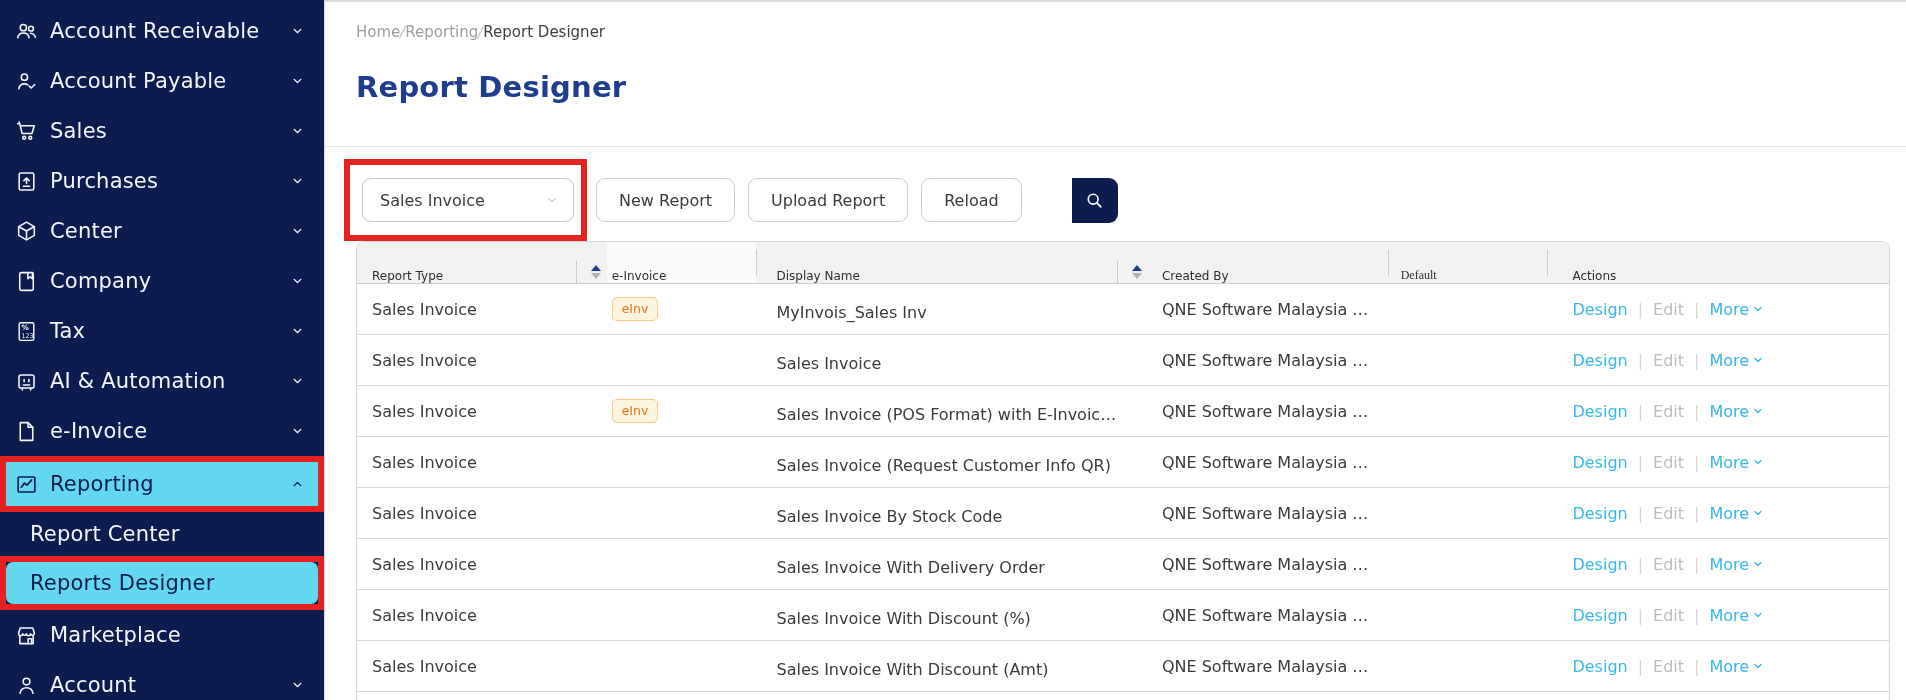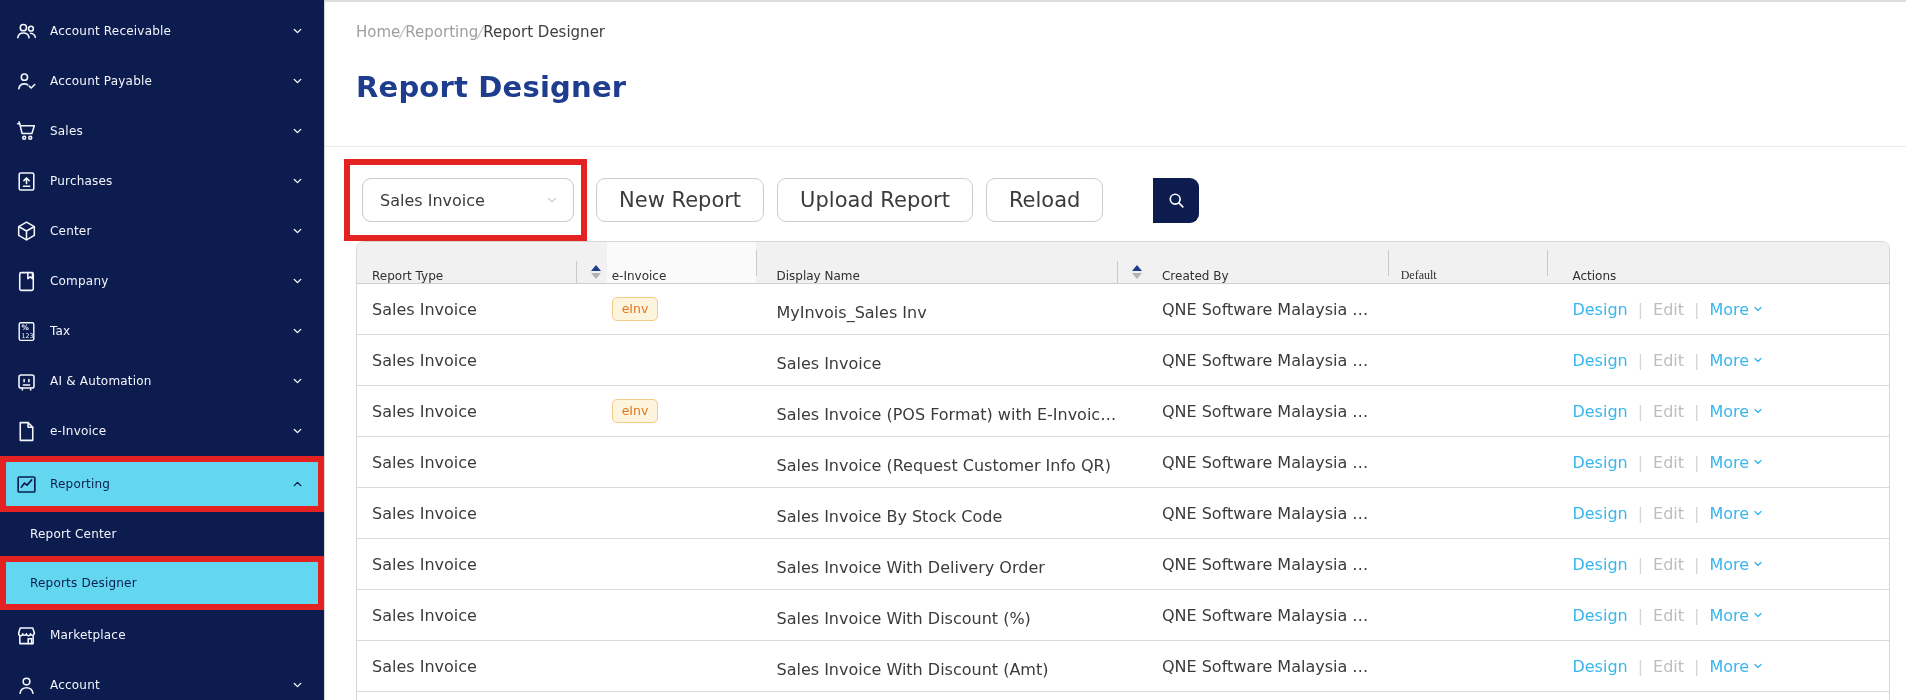--- a/index.html
+++ b/index.html
@@ -8,28 +8,28 @@
   .app { width:1906px; height:700px; display:flex; }
 
   
   .sidebar { width:325px; flex:0 0 325px; background:var(--navy,#0c1c4f); color:#fff;
     padding-top:6px; height:700px; overflow:hidden; border-right:1px solid #d8d8d8; }
   .side-item { height:50px; display:flex; align-items:center; padding-left:13px;
     position:relative; cursor:pointer; color:#f4f6fb; }
   .side-item .side-icon { width:26px; height:26px; flex:0 0 26px; display:flex;
     align-items:center; justify-content:center; margin-right:11px; }
   .side-item .side-icon svg { width:25px; height:25px; }
-  .side-label { font-size:12px; letter-spacing:.2px; white-space:nowrap; }
+  .side-label { font-size:21px; letter-spacing:.2px; white-space:nowrap; }
   .side-chev { position:absolute; right:20px; top:50%; transform:translateY(-50%); display:flex; }
   .side-chev svg { width:13px; height:13px; }
   .side-item.sub { padding-left:30px; height:44px; }
   .red-frame { border:6px solid var(--red,#e52222); }
   .red-frame .side-item { height:44px; padding-left:7px; background:var(--cyan,#63d6f0);
     color:var(--navy,#0c1c4f); }
-  .red-frame .side-item.sub { height:42px; padding-left:24px; }
+  .red-frame .side-item.sub { height:42px; padding-left:24px;border-radius:7px; }
   .red-frame .side-chev { right:14px; }
 
   
   .content { flex:1; background:#fff; border-top:2px solid #dcdcdc; position:relative; overflow:hidden; }
   .breadcrumb { padding:20px 0 0 31px; display:flex; align-items:center; 
     font-size:15px; color:#9e9e9e; height:40px; }
   .breadcrumb .sep { color:#bdbdbd; font-style:normal; transform:skewX(-12deg); }
   .breadcrumb .current { color:#3f3f3f; }
   .page-title { margin:26px 0 0 31px; font-size:29px; font-weight:bold;
     color:var(--title-navy,#1e3d8f); line-height:38px; letter-spacing:.2px; }
@@ -37,21 +37,21 @@
 
   
   .toolbar { margin:12px 0 0 19px; display:flex; align-items:center; }
   .dd-frame { border:6px solid var(--red,#e52222); padding:13px 7px 13px 12px; background:#fff; }
   .dropdown { width:212px; height:44px; border:1px solid #c9c9c9; border-radius:9px;
     display:flex; align-items:center; padding:0 14px 0 17px; font-size:16px; color:#3b3b3b;
     background:#fff; cursor:pointer; }
   .dropdown .dd-chev { margin-left:auto; display:flex; }
   .dropdown .dd-chev svg { width:14px; height:14px; }
   .tb-btn { height:44px; margin-left:13px; padding:0 22px; border:1px solid #cdcdcd;
-    border-radius:9px; background:#fff; font-size:21px; color:#3b3b3b; cursor:pointer;
+    border-radius:9px; background:#fff; font-size:16px; color:#3b3b3b; cursor:pointer;
     font-family:inherit; white-space:nowrap; }
   .tb-btn:first-of-type { margin-left:9px; }
   .searchbox { margin-left:50px; width:456px; height:45px; display:flex; }
   .searchbox input { flex:1; height:45px; border:1px solid #c9c9c9; border-right:none;
     border-radius:9px 0 0 9px; padding:0 16px; font-size:16px; color:#3b3b3b;
     font-family:inherit; outline:none; }
   .searchbox input::placeholder { color:#bdbdbd; }
   .search-btn { width:46px; height:45px; background:var(--navy,#0c1c4f); border:none;
     border-radius:0 9px 9px 0; display:flex; align-items:center; justify-content:center; cursor:pointer; }
   .search-btn svg { width:21px; height:21px; }

